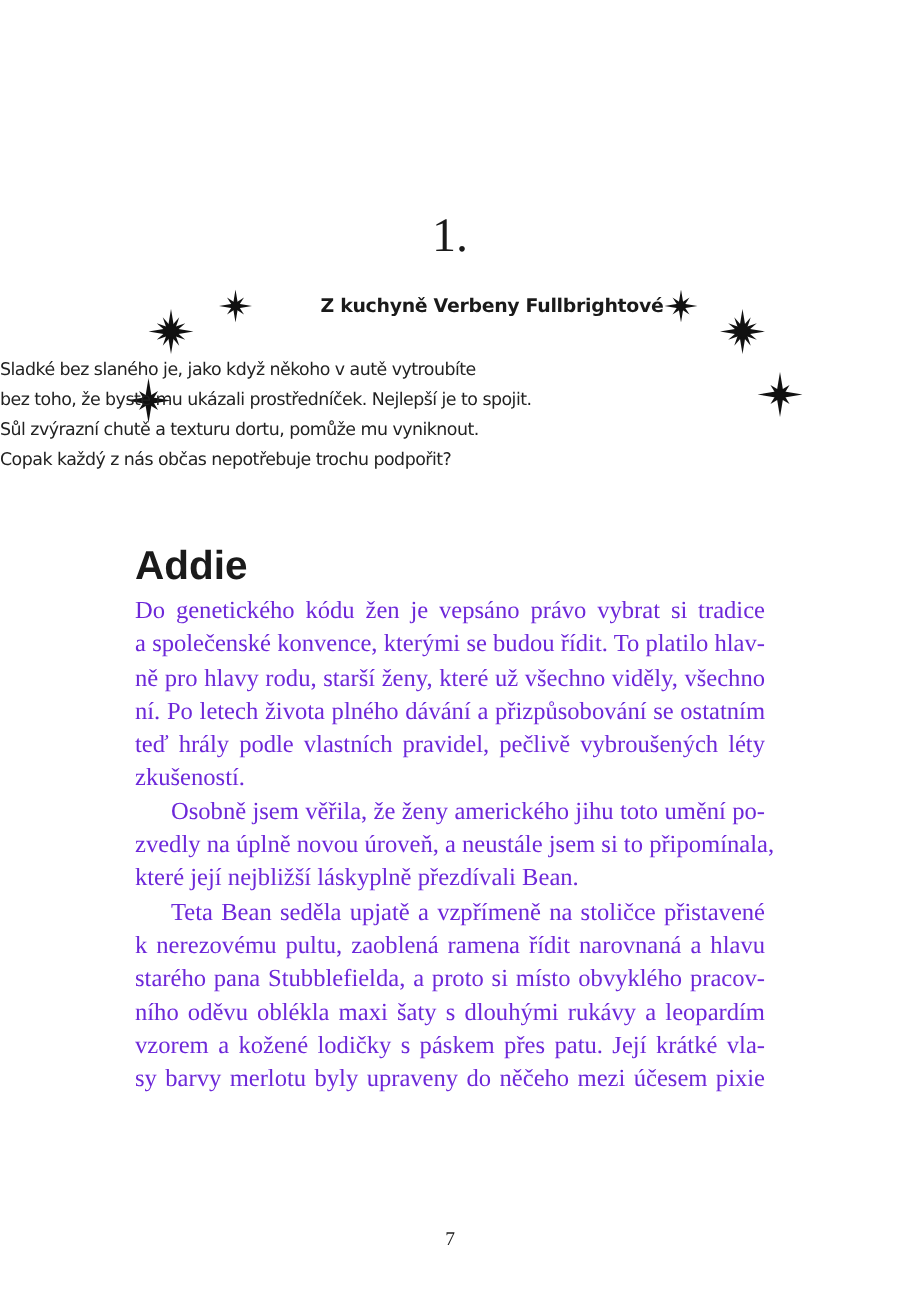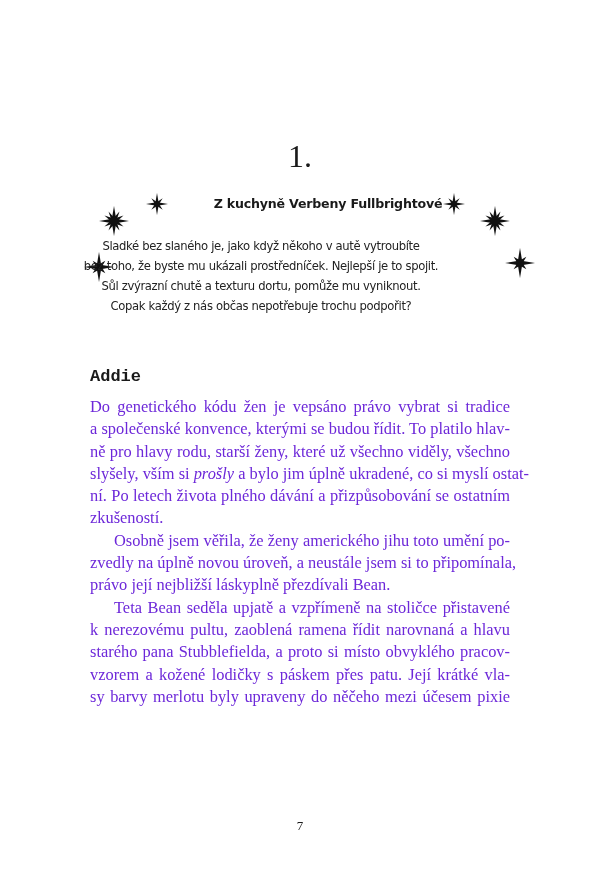--- a/index.html
+++ b/index.html
@@ -11,33 +11,33 @@
     font-family: "Liberation Serif", "DejaVu Serif", serif; font-size: 32px; line-height: 40px; color: #1a1a1a;
   }
 
   .recipe-title {
     position: absolute; left: 0; width: 600px; top: 195px; text-align: center;
     font-family: "DejaVu Sans", "Liberation Sans", sans-serif; font-weight: bold; font-size: 12.6px; line-height: 18px; color: #1a1a1a;
     letter-spacing: -0.2px;
     padding-left: 28px;
   }
 
-  .epigraph { position: absolute; left: 0; width: 522px; top: 236px; text-align: center; }
+  .epigraph { position: absolute; left: 0; width: 522px; top: 236px; text-align: left; }
   .epigraph-line {
     display: block; height: 20px; line-height: 20px;
     font-family: "DejaVu Sans", "Liberation Sans", sans-serif; font-size: 11.6px; color: #222;
     letter-spacing: -0.35px; white-space: nowrap;
   }
 
   .star { position: absolute; }
   .star svg { display: block; }
 
   .section-heading {
     position: absolute; left: 90px; top: 364px;
-    font-family: Liberation Mono, monospace; font-weight: bold; font-size: 17px; line-height: 26px; color: #1a1a1a;
+    font-family: Liberation Sans, sans-serif; font-weight: bold; font-size: 27px; line-height: 26px; color: #1a1a1a;
   }
 
   .body-text { position: absolute; left: 90px; width: 420px; top: 396px; }
   .line {
     display: block; height: 22.3px; line-height: 22.3px; white-space: nowrap;
     font-family: "Liberation Serif", "DejaVu Serif", serif; font-size: 16.4px; color: #6d28d9;
     text-align: justify; text-align-last: justify;
   }
   .line.last { text-align: center; text-align-last: left; }
   .line.indent { text-indent: 24px; }
@@ -178,27 +178,28 @@
     <span class="epigraph-line">Sůl zvýrazní chutě a texturu dortu, pomůže mu vyniknout.</span>
     <span class="epigraph-line">Copak každý z nás občas nepotřebuje trochu podpořit?</span>
   </div>
 
   <div class="section-heading">Addie</div>
 
   <div class="body-text">
     <span class="line">Do genetického kódu žen je vepsáno právo vybrat si tradice</span>
     <span class="line">a společenské konvence, kterými se budou řídit. To platilo hlav-</span>
     <span class="line">ně pro hlavy rodu, starší ženy, které už všechno viděly, všechno</span>
-    <span class="line"><span>slyšely, vším si </span><i>prošly</i><span> a bylo jim úplně ukradené, co si myslí ostat-</span></span>
     <span class="line">ní. Po letech života plného dávání a přizpůsobování se ostatním</span>
+    <span class="line">teď hrály podle vlastních pravidel, pečlivě vybroušených léty</span>
     <span class="line last">zkušeností.</span>
     <span class="line indent">Osobně jsem věřila, že ženy amerického jihu toto umění po-</span>
     <span class="line">zvedly na úplně novou úroveň, a neustále jsem si to připomínala,</span>
-    <span class="line last">právo její nejbližší láskyplně přezdívali Bean.</span>
+    <span class="line last">které její nejbližší láskyplně přezdívali Bean.</span>
     <span class="line indent">Teta Bean seděla upjatě a vzpřímeně na stoličce přistavené</span>
     <span class="line">k nerezovému pultu, zaoblená ramena řídit narovnaná a hlavu</span>
     <span class="line">starého pana Stubblefielda, a proto si místo obvyklého pracov-</span>
+    <span class="line">ního oděvu oblékla maxi šaty s dlouhými rukávy a leopardím</span>
     <span class="line">vzorem a kožené lodičky s páskem přes patu. Její krátké vla-</span>
     <span class="line">sy barvy merlotu byly upraveny do něčeho mezi účesem pixie</span>
   </div>
 
   <div class="page-number">7</div>
 </div>
 
 </body></html>

